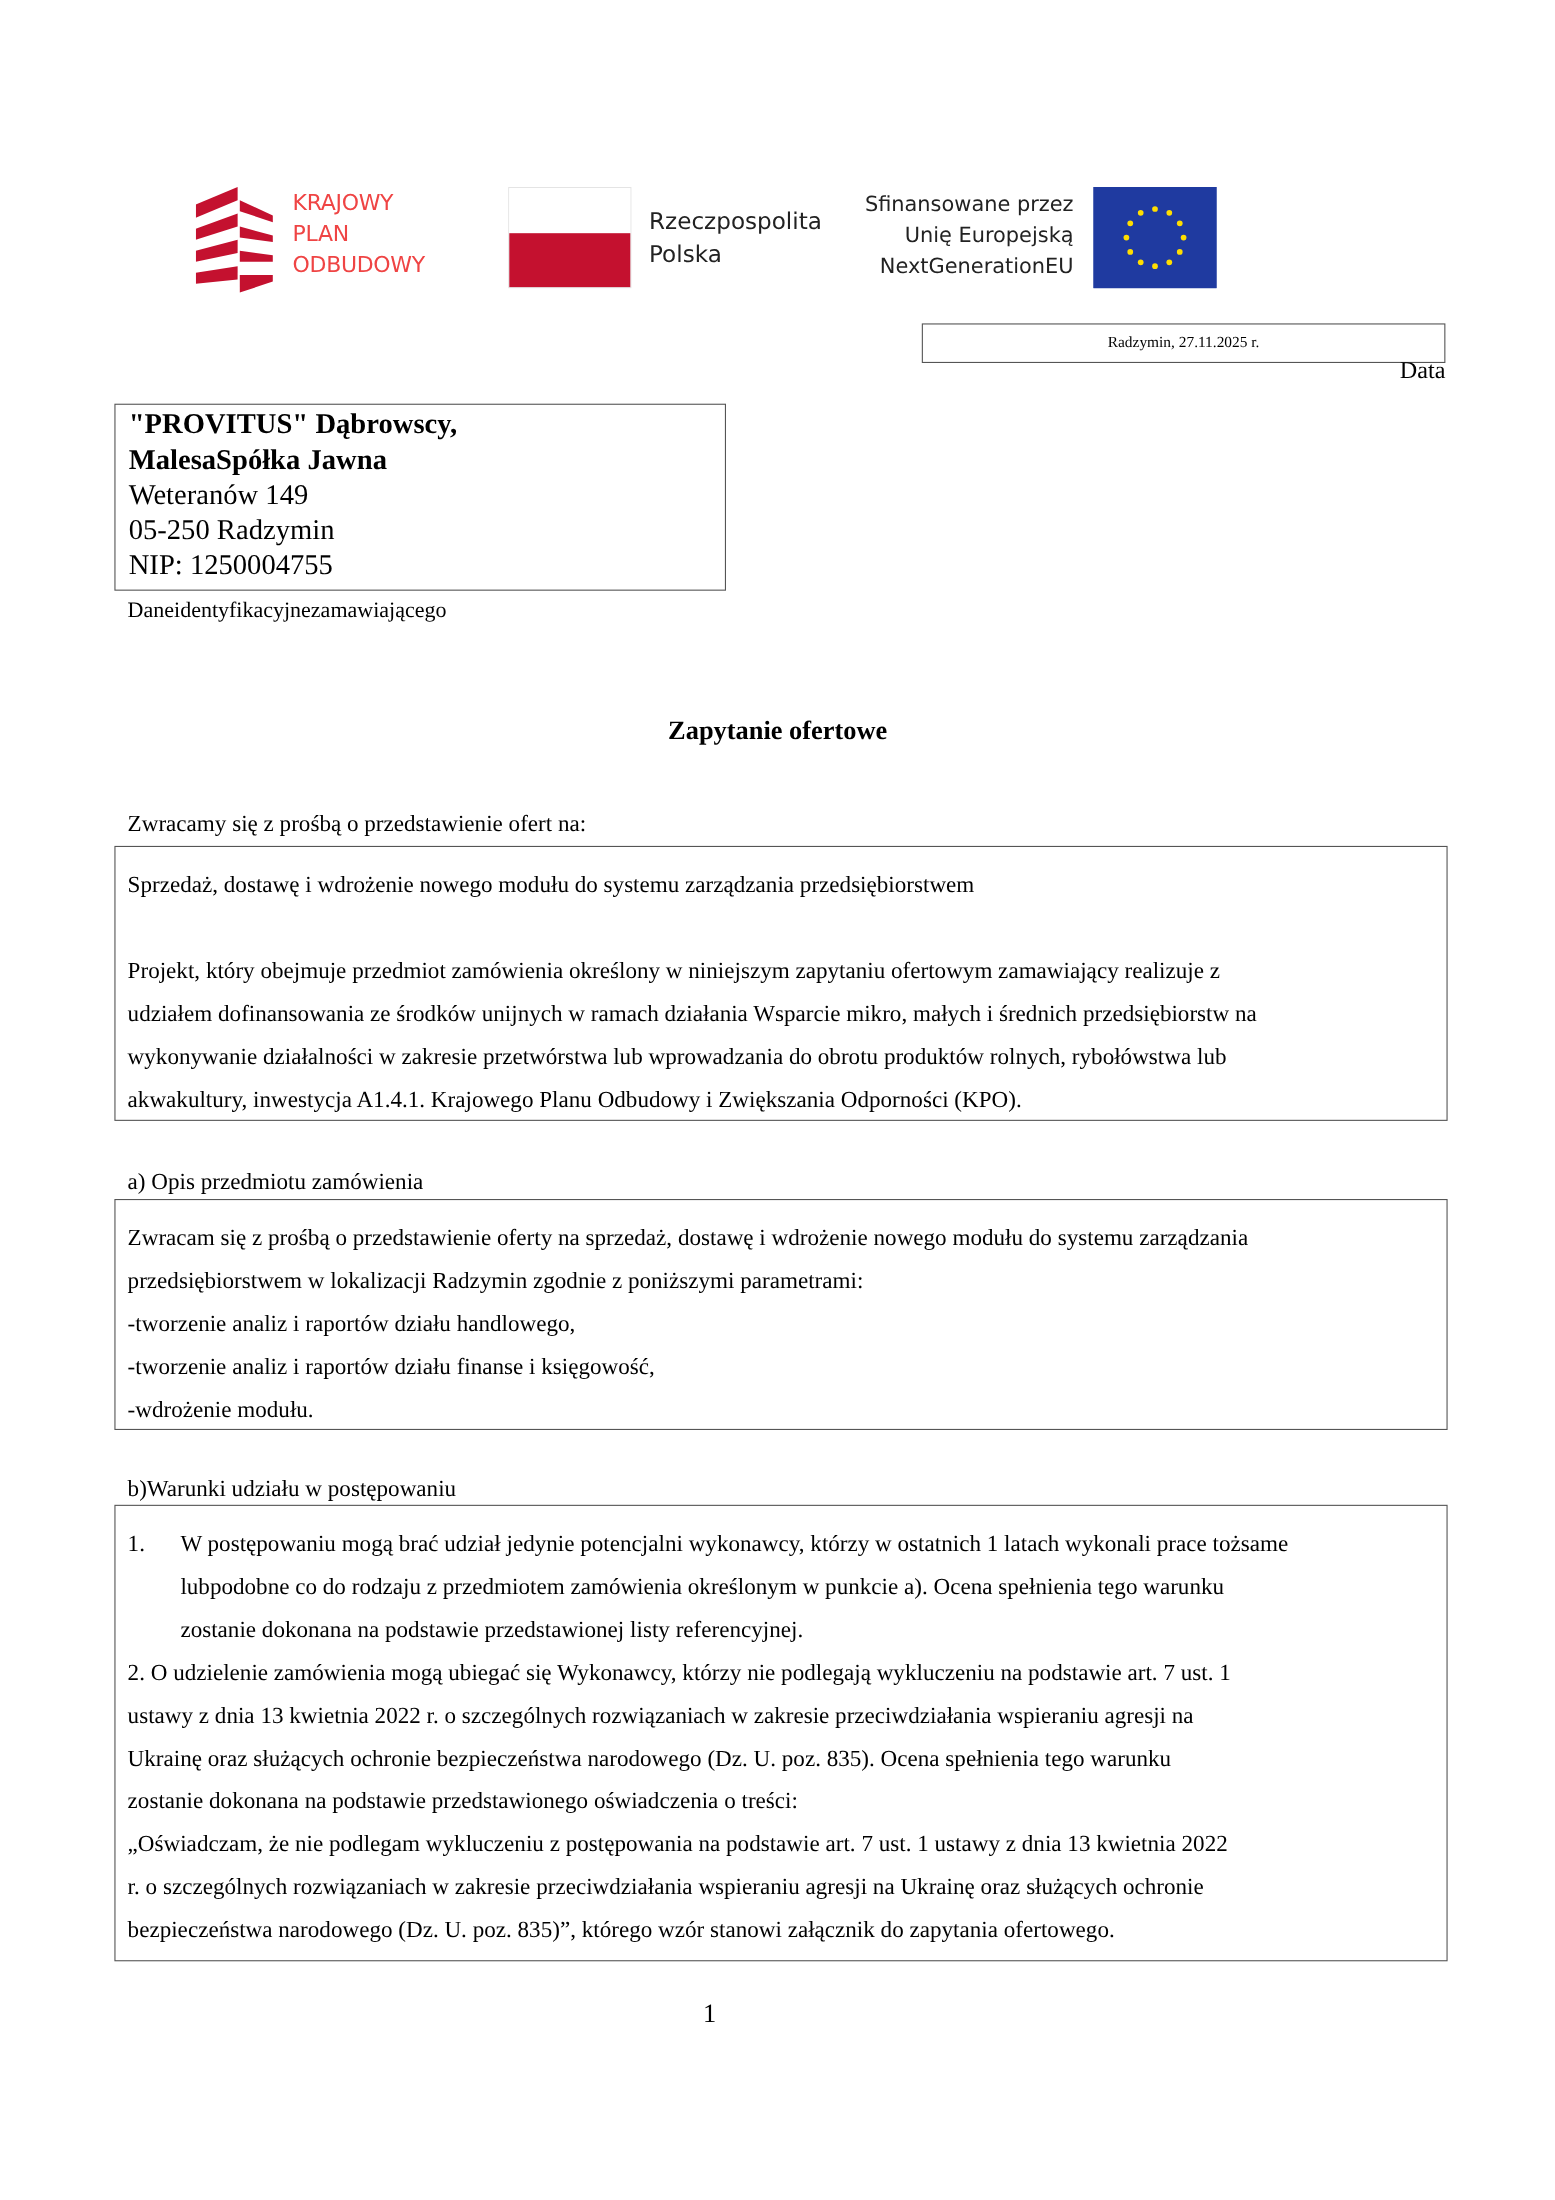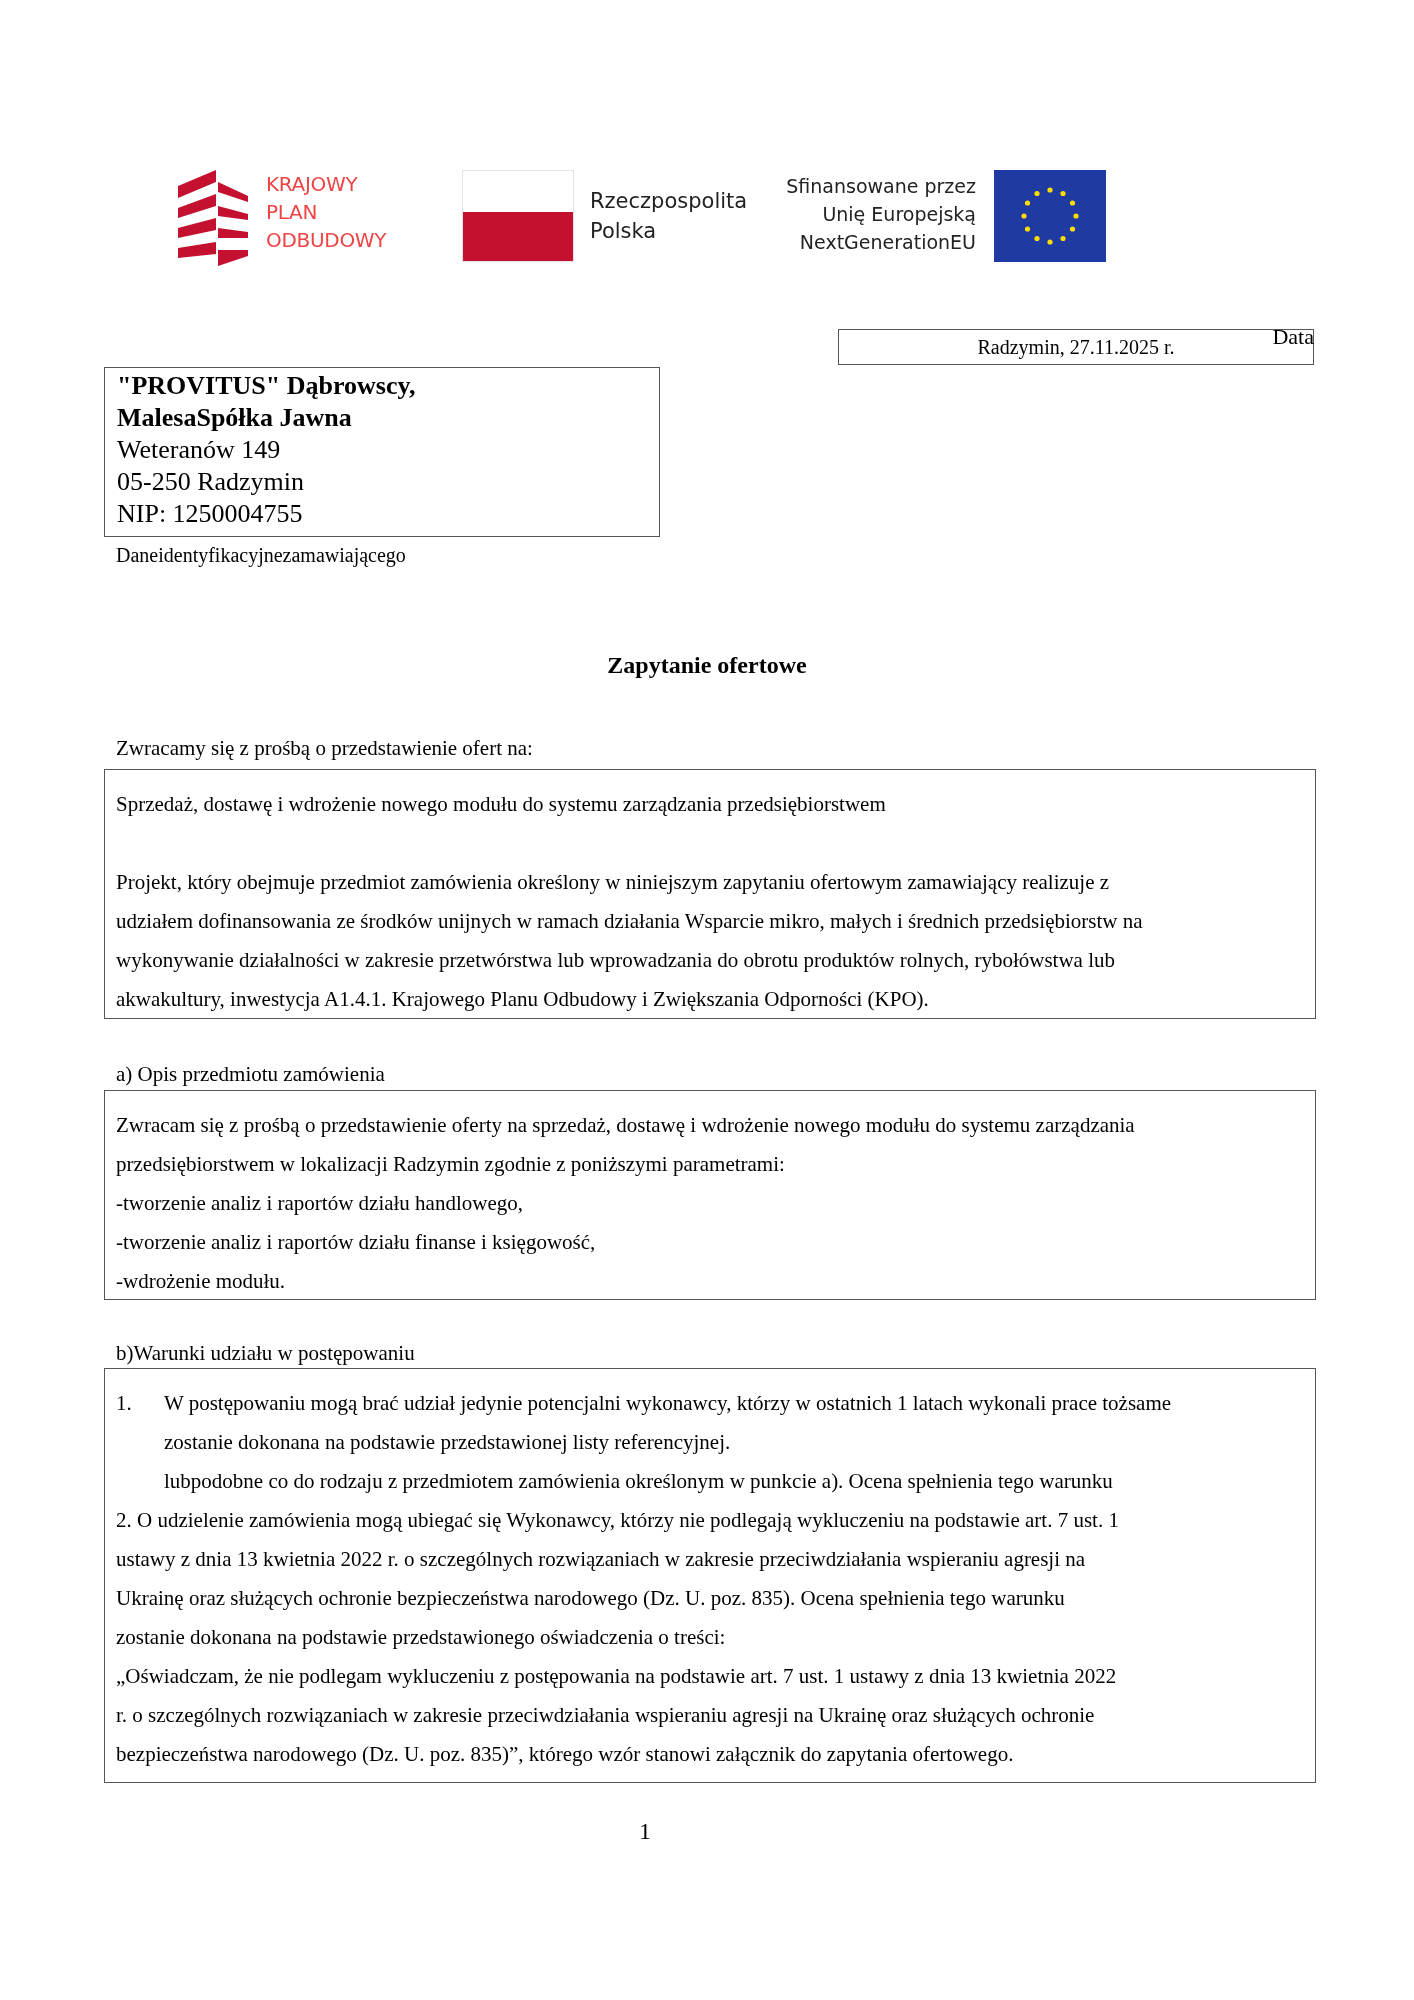--- a/index.html
+++ b/index.html
@@ -33,21 +33,21 @@
       position: absolute; right: 130px; top: 4px; text-align: right;
       font-family: "DejaVu Sans", "Liberation Sans", sans-serif;
       font-size: 19px; line-height: 28px; color: #222; white-space: nowrap;
     }
     .eu-flag { position: absolute; right: 0; top: 2px; width: 112px; height: 92px; background: #1f3aa0; }
 
     
     .date-box {
       left: 838px; top: 294px; width: 476px; height: 36px;
       border: 1.5px solid #555; box-sizing: border-box;
-      font-size: 20px; line-height: 34px; text-align: center; margin-top: 35px;
+      font-size: 14px; line-height: 34px; text-align: center;
     }
     .date-label { left: 838px; top: 324px; width: 476px; text-align: right; font-size: 22px; }
 
     
     .contractor-box {
       left: 104px; top: 367px; width: 556px; height: 170px;
       border: 1.5px solid #555; box-sizing: border-box;
       padding: 2px 12px; font-size: 26px; line-height: 32px;
     }
     .contractor-box .b { font-weight: 700; }
@@ -167,22 +167,22 @@
   <p>-tworzenie analiz i raportów działu finanse i księgowość,</p>
   <p>-wdrożenie modułu.</p>
 </div>
 
 <div class="abs sec-label sec-b">b)Warunki udziału w postępowaniu</div>
 <div class="abs box box3">
   <div class="li1">
     <span class="num">1.</span>
     <div class="txt">
       <p>W postępowaniu mogą brać udział jedynie potencjalni wykonawcy, którzy w ostatnich 1 latach wykonali prace tożsame</p>
+      <p>lubpodobne co do rodzaju z przedmiotem zamówienia określonym w punkcie a). Ocena spełnienia tego warunku</p>
       <p>zostanie dokonana na podstawie przedstawionej listy referencyjnej.</p>
-      <p>lubpodobne co do rodzaju z przedmiotem zamówienia określonym w punkcie a). Ocena spełnienia tego warunku</p>
     </div>
   </div>
   <p>2. O udzielenie zamówienia mogą ubiegać się Wykonawcy, którzy nie podlegają wykluczeniu na podstawie art. 7 ust. 1</p>
   <p>ustawy z dnia 13 kwietnia 2022 r. o szczególnych rozwiązaniach w zakresie przeciwdziałania wspieraniu agresji na</p>
   <p>Ukrainę oraz służących ochronie bezpieczeństwa narodowego (Dz. U. poz. 835). Ocena spełnienia tego warunku</p>
   <p>zostanie dokonana na podstawie przedstawionego oświadczenia o treści:</p>
   <p>„Oświadczam, że nie podlegam wykluczeniu z postępowania na podstawie art. 7 ust. 1 ustawy z dnia 13 kwietnia 2022</p>
   <p>r. o szczególnych rozwiązaniach w zakresie przeciwdziałania wspieraniu agresji na Ukrainę oraz służących ochronie</p>
   <p>bezpieczeństwa narodowego (Dz. U. poz. 835)”, którego wzór stanowi załącznik do zapytania ofertowego.</p>
 </div>

